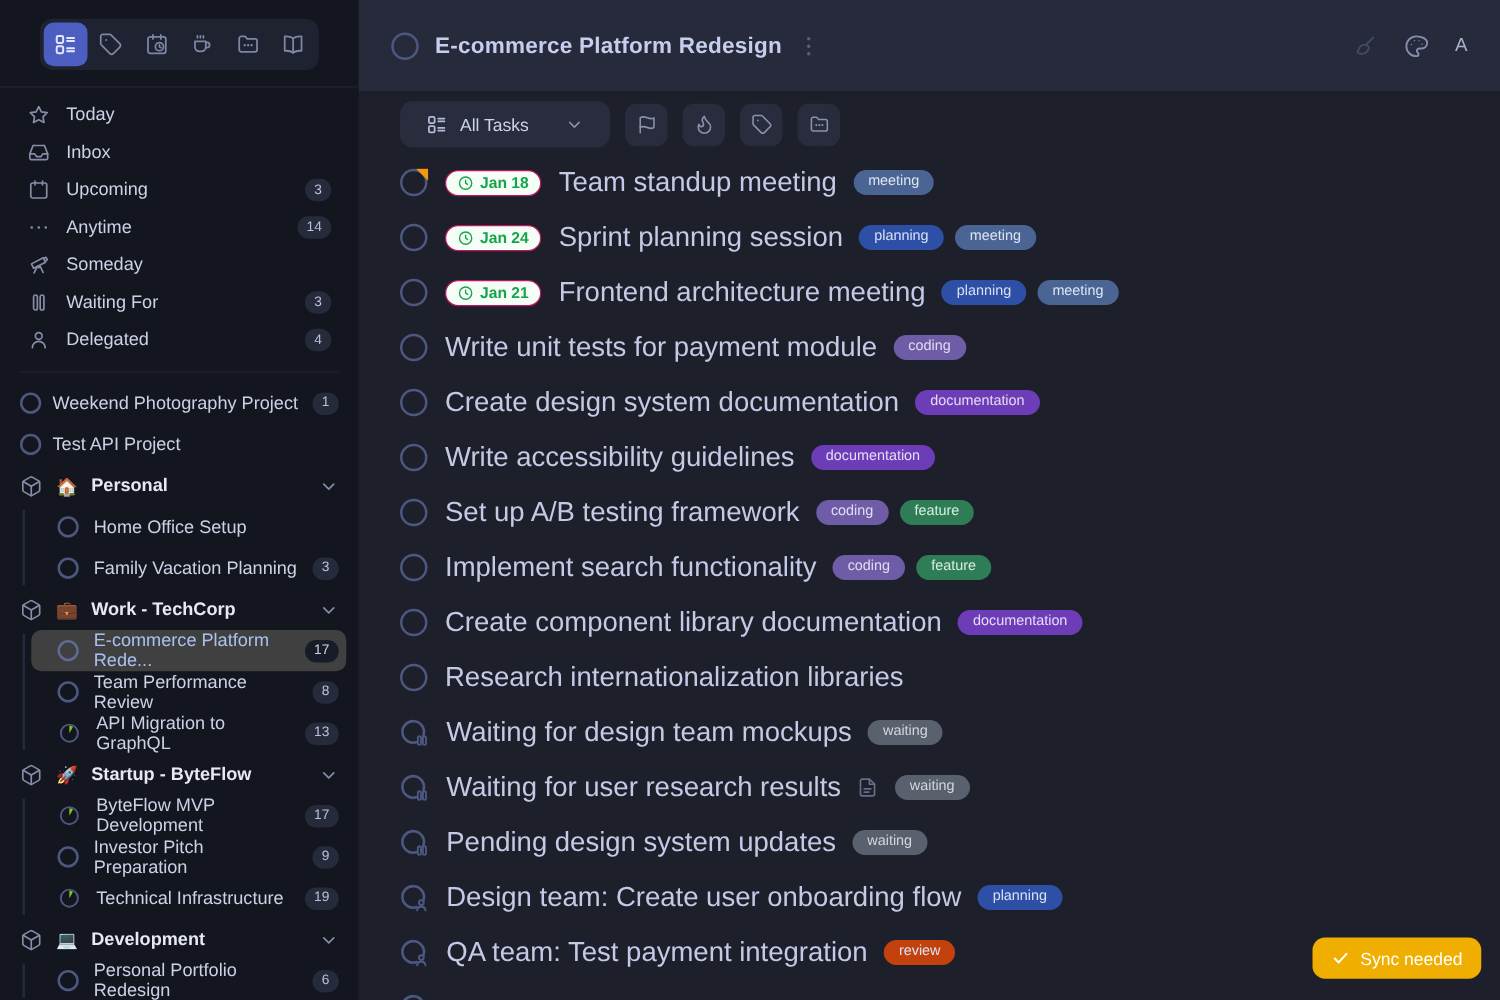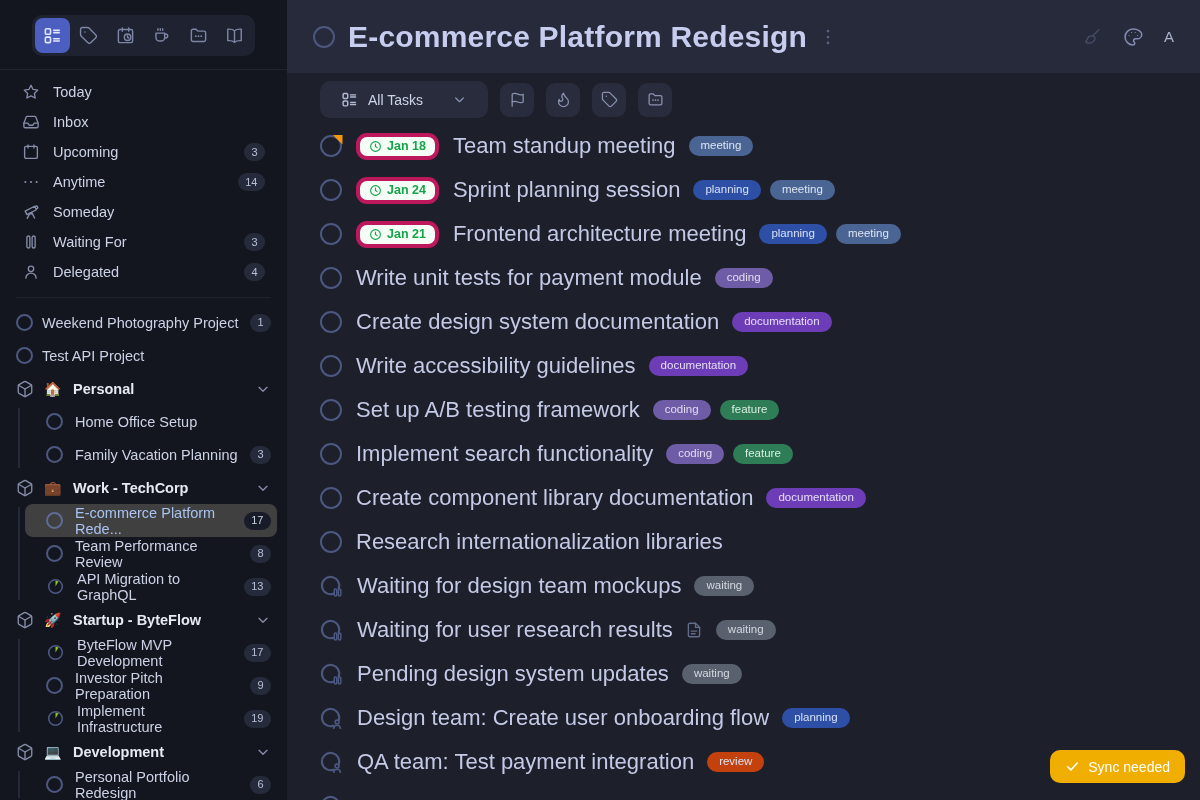--- a/index.html
+++ b/index.html
@@ -39,21 +39,21 @@
        font-size:14.5px;cursor:pointer;}
   .child-row.selected{background:#404040;border-radius:8px;margin-left:9px;padding-left:21px;
        margin-right:-6px;padding-right:6px;color:#a9c2f0;}
   .child-row.selected .dot-circle{border-color:#6676aa;opacity:.8;}
   .child-row.selected .count{background:#181b28;color:#ccd2e6;}
 
   
   .main-header{position:absolute;left:287px;top:0;width:913px;height:73px;background:#262a3a;
        display:flex;align-items:center;padding:0 26px;box-sizing:border-box;}
   .proj-circle{width:22px;height:22px;border:2.5px solid #4d5880;border-radius:50%;box-sizing:border-box;}
-  .main-header h1{margin:0 0 0 13px;font-size:30px;font-weight:bold;color:#c7cdef;letter-spacing:.2px;}
+  .main-header h1{margin:0 0 0 13px;font-size:18px;font-weight:bold;color:#c7cdef;letter-spacing:.2px;}
   .kebab{width:22px;height:22px;margin-left:10px;color:#596080;background:none;border:none;padding:0;cursor:pointer;}
   .header-right{margin-left:auto;display:flex;align-items:center;gap:21px;}
   .hr-btn{background:none;border:none;padding:0;cursor:pointer;display:flex;}
   .hr-btn .icon{width:20px;height:20px;}
   .broom{color:#434a63;}
   .palette{color:#848cb2;}
   .avatar{background:none;border:none;color:#a9b1cc;font-size:15px;font-family:inherit;cursor:pointer;padding:0;}
 
   
   .content{position:absolute;left:287px;top:73px;width:913px;height:727px;background:#1d1f2b;overflow:hidden;}
@@ -67,21 +67,21 @@
        display:flex;align-items:center;justify-content:center;cursor:pointer;}
   .tool-btn .icon{width:17px;height:17px;}
   .task-list{padding:6px 0 0 33px;}
   .task-row{height:44px;display:flex;align-items:center;}
   .task-check{width:22px;height:22px;border:2.5px solid #4c5880;border-radius:50%;box-sizing:border-box;
        position:relative;cursor:pointer;flex:none;}
   .task-check.flagged::after{content:"";position:absolute;top:-2.5px;right:-2.5px;width:10px;height:10px;
        background:#f5980b;clip-path:polygon(0 0,100% 0,100% 100%);}
   .icon.task-icon{width:23px;height:23px;color:#4c5880;cursor:pointer;}
   .due-badge{margin-left:14px;display:flex;align-items:center;gap:5px;background:#f4fdf6;
-       border:4px solid #be185d;border-radius:11px;padding:2.5px 9px;color:#17a34a;
+       border:1px solid #be185d;border-radius:11px;padding:2.5px 9px;color:#17a34a;
        font-size:12.5px;font-weight:bold;}
   .due-badge .icon{width:13px;height:13px;}
   .task-title{margin-left:14px;color:#c4cae6;font-size:22px;white-space:nowrap;}
   .icon.note-icon{width:18px;height:18px;color:#646d8c;margin-left:12px;}
   .task-tags{display:flex;gap:9px;margin-left:13px;}
   .tag-pill{font-size:11.5px;padding:3.5px 12px;border-radius:11px;line-height:1.2;cursor:pointer;}
   .sync-btn{position:absolute;right:15px;bottom:17px;height:33px;background:#f0ae00;color:#fff;border:none;
        border-radius:10px;display:flex;align-items:center;gap:8px;padding:0 15px;font-size:14px;
        font-family:inherit;cursor:pointer;}
   .sync-btn .icon{width:15px;height:15px;}
@@ -325,21 +325,21 @@
             <span>Investor Pitch Preparation</span>
             <span class="count">9</span>
           </div>
           <div class="child-row">
             <span class="icon progress">
               <svg viewBox="0 0 24 24" fill="none" stroke="currentColor" stroke-width="2" stroke-linecap="round" stroke-linejoin="round">
                 <circle cx="12" cy="12" r="8.6" stroke-width="2"></circle>
                 <path d="M12 12V4.6a7.4 7.4 0 0 1 3.7 1Z" fill="#84cc16" stroke="none"></path>
               </svg>
             </span>
-            <span>Implement Infrastructure</span>
+            <span>Technical Infrastructure</span>
             <span class="count">19</span>
           </div>
         </div>
         <div class="area-row">
           <span class="icon box">
             <svg viewBox="0 0 24 24" fill="none" stroke="currentColor" stroke-width="1.8" stroke-linecap="round" stroke-linejoin="round">
               <path d="M21 16V8a2 2 0 0 0-1-1.73l-7-4a2 2 0 0 0-2 0l-7 4A2 2 0 0 0 3 8v8a2 2 0 0 0 1 1.73l7 4a2 2 0 0 0 2 0l7-4A2 2 0 0 0 21 16Z"></path>
               <path d="m3.3 7 8.7 5 8.7-5"></path>
               <path d="M12 22V12"></path>
             </svg>

